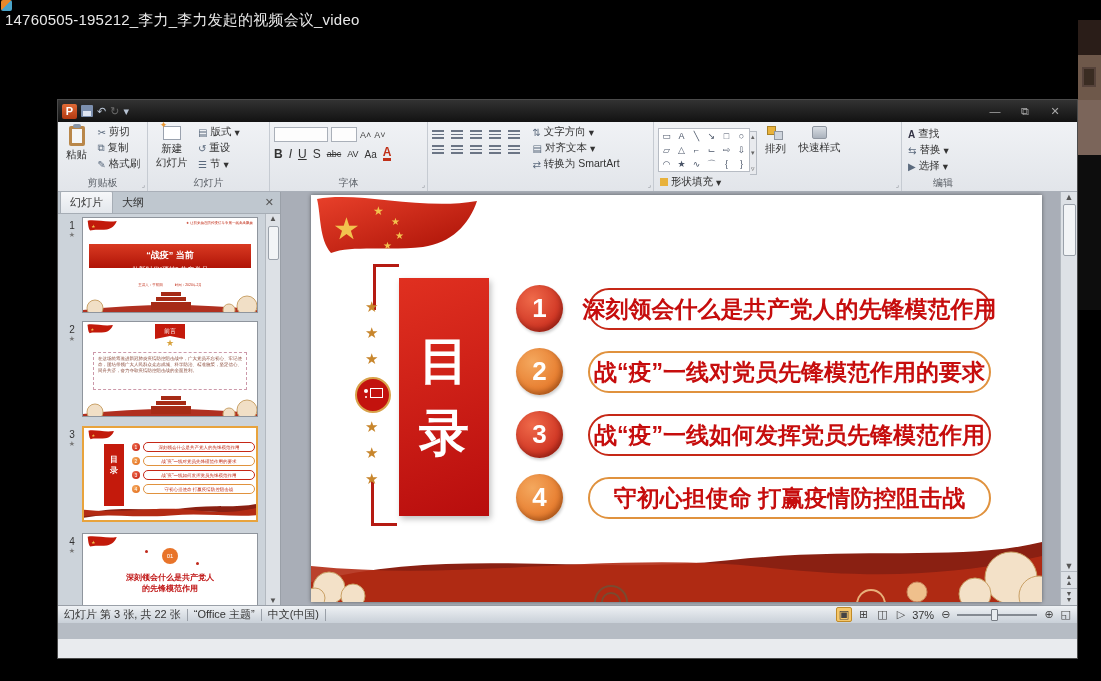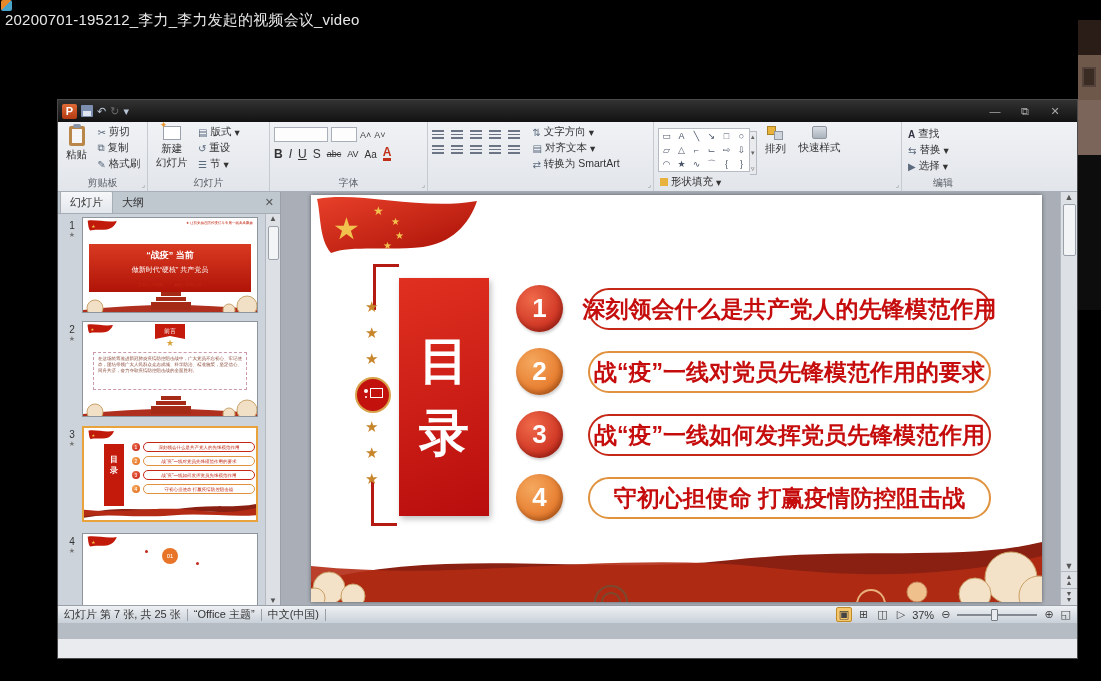--- a/index.html
+++ b/index.html
@@ -80,21 +80,21 @@
   .ptab.active { background:linear-gradient(#f6f7f9,#e3e7ec); border:1px solid #a6adb5; border-bottom:none; border-radius:2px 2px 0 0; }
   .pclose { position:absolute; right:6px; top:4px; font-size:11px; color:#555; }
   .pbody { position:relative; flex:1; overflow:hidden; }
   .pscroll { position:absolute; right:0; top:0; bottom:0; width:15px; background:#dde1e6; border-left:1px solid #b3b9c0; display:flex; flex-direction:column; align-items:center; font-size:8px; color:#555; }
   .pscroll .pthumb { width:11px; height:34px; background:#f2f4f6; border:1px solid #9aa1aa; border-radius:2px; margin-top:3px; }
   .pscroll .dn { margin-top:auto; }
   .thumb { position:absolute; left:24px; width:176px; height:96px; background:#fff; border:1px solid #8f959d; overflow:hidden; }
   .thumb.sel { border:2px solid #e8a33d; box-shadow:0 0 0 1px #fff inset; }
   .tnum { position:absolute; left:7px; width:14px; text-align:center; font-size:10px; color:#333; }
   .tstar { display:block; font-size:7px; color:#777; }
-  .mini-banner { position:absolute; left:6px; right:6px; top:26px; height:48px; background:linear-gradient(#d93a22,#b01407); color:#fff; text-align:center; }
+  .mini-banner { position:absolute; left:6px; right:6px; top:26px; height:24px; background:linear-gradient(#d93a22,#b01407); color:#fff; text-align:center; }
   .mini-banner .l1 { font-size:9px; font-weight:bold; margin-top:5px; }
   .mini-banner .l2 { font-size:7px; margin-top:3px; }
   .mini-sub { position:absolute; left:0; right:0; top:65px; display:flex; justify-content:center; gap:12px; font-size:3.5px; color:#c02a14; }
   .mini-flag { position:absolute; left:2px; top:2px; }
   .mini-bld { position:absolute; left:0; right:0; bottom:0; }
   .t2-banner { position:absolute; left:50%; transform:translateX(-50%); top:2px; width:30px; height:15px; background:#c41a0c; color:#fff; font-size:6px; text-align:center; line-height:14px; clip-path:polygon(0 0,100% 0,100% 100%,50% 80%,0 100%); }
   .t2-star { position:absolute; left:50%; transform:translateX(-50%); top:16px; color:#d8a23c; font-size:9px; }
   .t2-box { position:absolute; left:10px; right:10px; top:30px; height:38px; border:1px dashed #c9a; padding:3px 4px; font-size:4.5px; line-height:6px; color:#8a4a3a; overflow:hidden; }
   .t3-toc { position:absolute; left:20px; top:16px; width:20px; height:62px; background:#c41a0c; color:#fff; font-size:8px; font-weight:bold; text-align:center; padding-top:10px; line-height:11px; }
   .t3-rows { position:absolute; left:48px; top:14px; }
@@ -139,21 +139,21 @@
   .zthumb { position:absolute; left:34px; top:-5px; width:7px; height:12px; background:#e7ebef; border:1px solid #767c84; border-radius:1px; }
   .zfit { font-size:11px; color:#444; }
   .bottomstrip { height:16px; background:#b6bcc4; }
 </style>
 </head>
 <body>
 
 <div id="stage">
 
   <div class="app-icon"></div>
-  <div class="video-title">20200701-195212_李力_李力发起的视频会议_video</div>
+  <div class="video-title">14760505-195212_李力_李力发起的视频会议_video</div>
 
   <div class="webcam-strip">
     <div class="seg1"></div>
     <div class="seg2">
         <div class="frame"></div>
       </div>
     <div class="seg3"></div>
   </div>
 
   <div class="ppt">
@@ -412,20 +412,24 @@
 
           <span class="tnum" style="top:322px"><span>4</span><span class="tstar">★</span></span>
           <div class="thumb" style="top:319px">
             <svg class="mini-flag" width="34" height="16" viewBox="0 0 170 88">
                 <path d="M6,4 C50,-4 110,16 166,6 C158,30 140,48 112,52 C80,56 40,50 20,58 C8,44 10,20 6,4 Z" fill="#c21a0a"></path>
                 <text x="26" y="42" font-size="26" fill="#f2c24e">★</text>
               </svg>
             <div class="t4-badge">01</div>
             <span class="t4-dot" style="left:62px;top:16px"></span>
               <span class="t4-dot" style="right:58px;top:28px"></span>
+            <div class="t4-text">
+              <div>深刻领会什么是共产党人</div>
+              <div>的先锋模范作用</div>
+            </div>
           </div>
 
           <div class="pscroll">
             <span>▲</span>
             <span class="pthumb"></span>
             <span class="dn">▼</span>
           </div>
         </div>
       </div>
 
@@ -506,21 +510,21 @@
           <span class="ethumb"></span>
           <span class="grow"></span>
           <span>▼</span>
           <span class="dbl">▲<br>▲</span>
           <span class="dbl">▼<br>▼</span>
         </div>
       </div>
     </div>
 
     <div class="statusbar">
-      <span>幻灯片 第 7 张, 共 25 张</span>
+      <span>幻灯片 第 3 张, 共 22 张</span>
       <span class="sdiv"></span>
       <span>“Office 主题”</span>
       <span class="sdiv"></span>
       <span>中文(中国)</span>
       <span class="sdiv"></span>
       <div class="sb-right">
         <span class="vbtn active">▣</span>
         <span class="vbtn">⊞</span>
         <span class="vbtn">◫</span>
         <span class="vbtn">▷</span>

